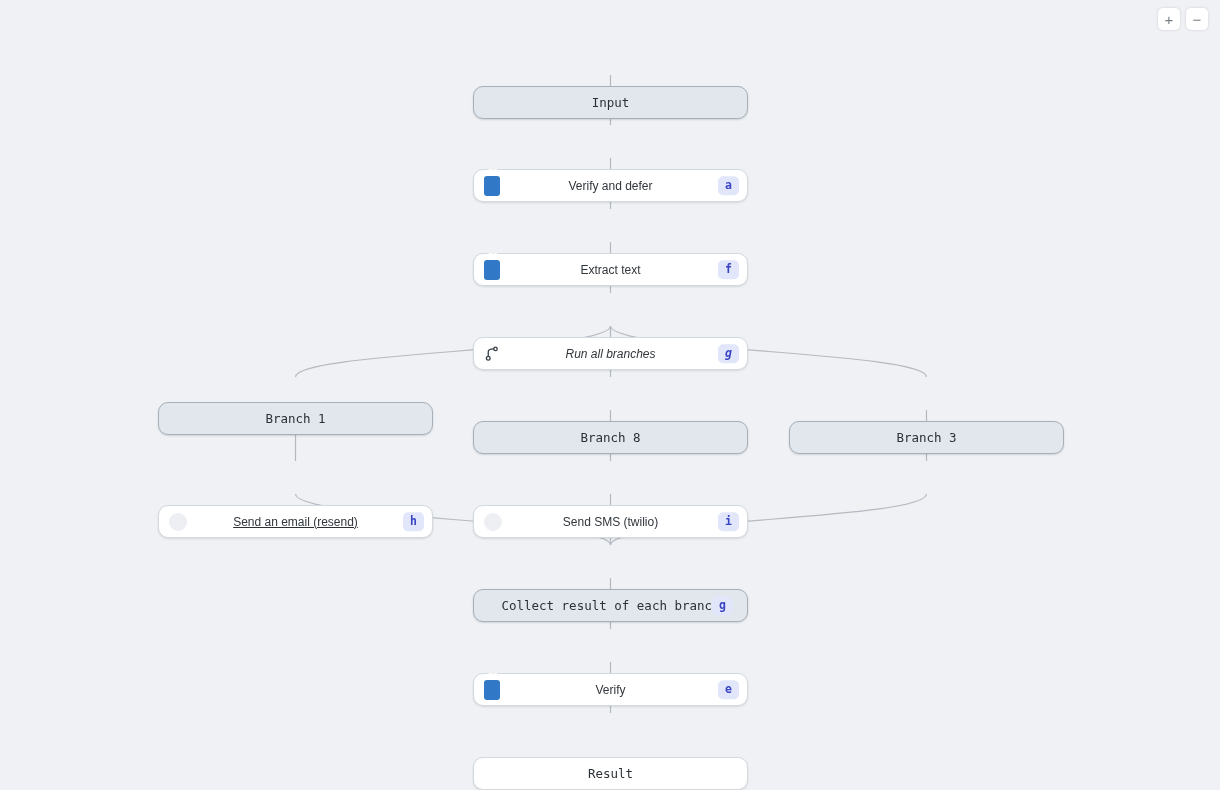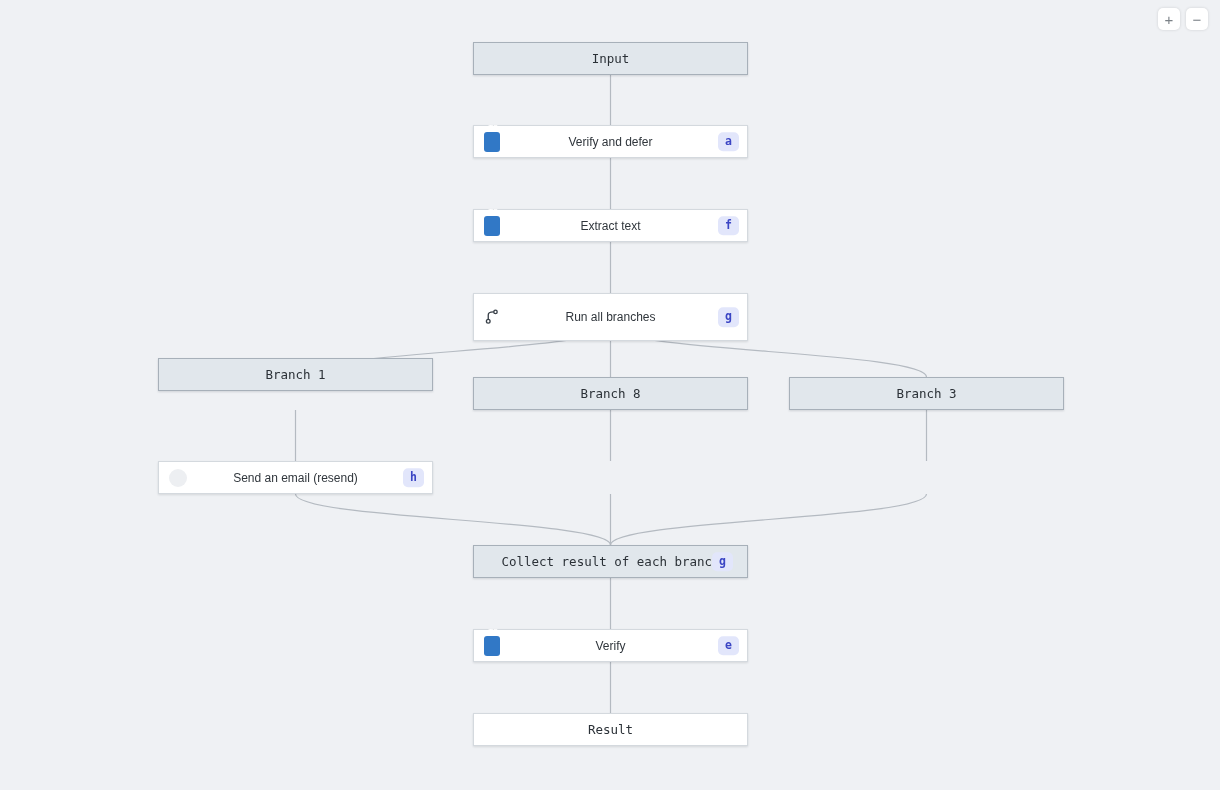--- a/index.html
+++ b/index.html
@@ -8,21 +8,21 @@
     background:#eff1f4;
     font-family:"Liberation Sans",sans-serif;
   }
   #flow-canvas{position:absolute;inset:0;}
   #edge-layer{position:absolute;inset:0;pointer-events:none;}
   #edge-layer path{fill:none;stroke:#b4bac1;stroke-width:1.2px;}
 
   .node{
     position:absolute;box-sizing:border-box;
     display:flex;align-items:center;justify-content:center;
-    border-radius:0;cursor:pointer;
+    border-radius:10px;cursor:pointer;margin-top:44px;
   }
   .node .label{white-space:nowrap;}
   .node.gray{
     background:#e1e7ec;border:1px solid #a7b0b9;
     color:#2b3137;box-shadow:0 1px 2px rgba(27,36,44,.15);
   }
   .node.gray .label,.node.whitelabel .label{
     font-family:"DejaVu Sans Mono","Liberation Mono",monospace;
     font-size:12.5px;
   }
@@ -95,46 +95,53 @@
       <span class="label">Verify and defer</span>
       <span class="badge">a</span>
     </div>
     <div class="node action" style="left: 473px; top: 209px; width: 275px; height: 33px;">
       <span class="icon-slot">
         <span class="ts-icon">TS</span>
       </span>
       <span class="label">Extract text</span>
       <span class="badge">f</span>
     </div>
-    <div class="node action" style="left: 473px; top: 293px; width: 275px; height: 48px;">
+    <div class="node action" style="left: 473px; top: 293px; width: 275px; height: 33px; font-style: italic;">
       <span class="icon-slot">
         <svg width="17" height="17" viewBox="0 0 24 24" fill="none" stroke="#3a4149" stroke-width="1.9" stroke-linecap="round" stroke-linejoin="round">
           <circle cx="6" cy="18" r="2.6"></circle>
           <path d="M6 15.4 V9 C6 5.4 9.4 4.8 13.2 4.8"></path>
           <circle cx="16.2" cy="4.8" r="2.4"></circle>
         </svg>
       </span>
       <span class="label">Run all branches</span>
       <span class="badge">g</span>
     </div>
     <div class="node gray" style="left: 158px; top: 358px; width: 275px; height: 33px;">
       <span class="label">Branch 1</span>
     </div>
     <div class="node gray" style="left: 473px; top: 377px; width: 275px; height: 33px;">
       <span class="label">Branch 8</span>
     </div>
     <div class="node gray" style="left: 789px; top: 377px; width: 275px; height: 33px;">
       <span class="label">Branch 3</span>
     </div>
-    <div class="node action" style="left: 158px; top: 461px; width: 275px; height: 33px;">
+    <div class="node action" style="left: 158px; top: 461px; width: 275px; height: 33px; text-decoration: underline;">
       <span class="icon-slot">
         <span class="faded-icon"></span>
       </span>
       <span class="label">Send an email (resend)</span>
       <span class="badge">h</span>
+    </div>
+    <div class="node action" style="left: 473px; top: 461px; width: 275px; height: 33px;">
+      <span class="icon-slot">
+        <span class="faded-icon"></span>
+      </span>
+      <span class="label">Send SMS (twilio)</span>
+      <span class="badge">i</span>
     </div>
     <div class="node gray" style="left: 473px; top: 545px; width: 275px; height: 33px;">
       <span class="label">Collect result of each branch</span>
       <span class="badge">g</span>
     </div>
     <div class="node action" style="left: 473px; top: 629px; width: 275px; height: 33px;">
       <span class="icon-slot">
         <span class="ts-icon">TS</span>
       </span>
       <span class="label">Verify</span>

